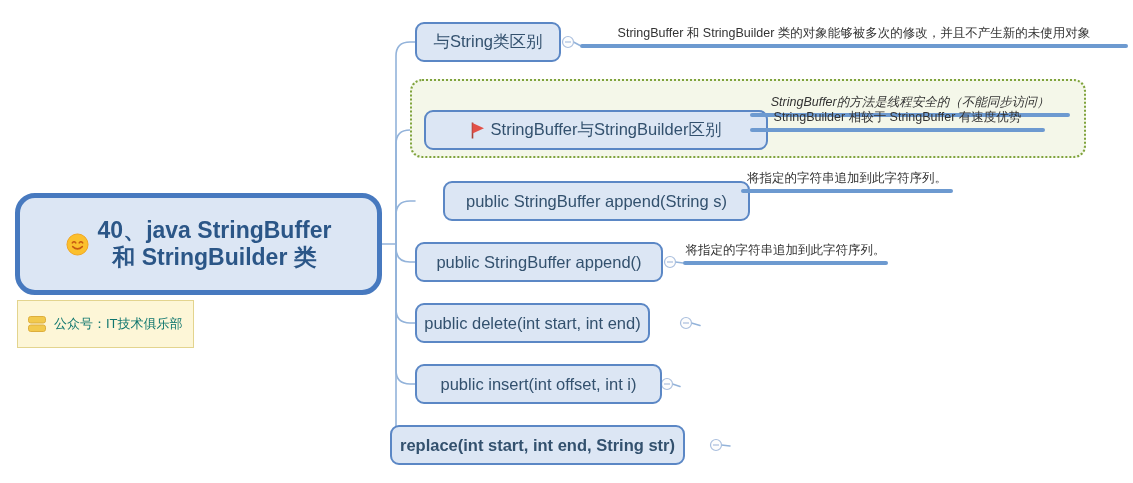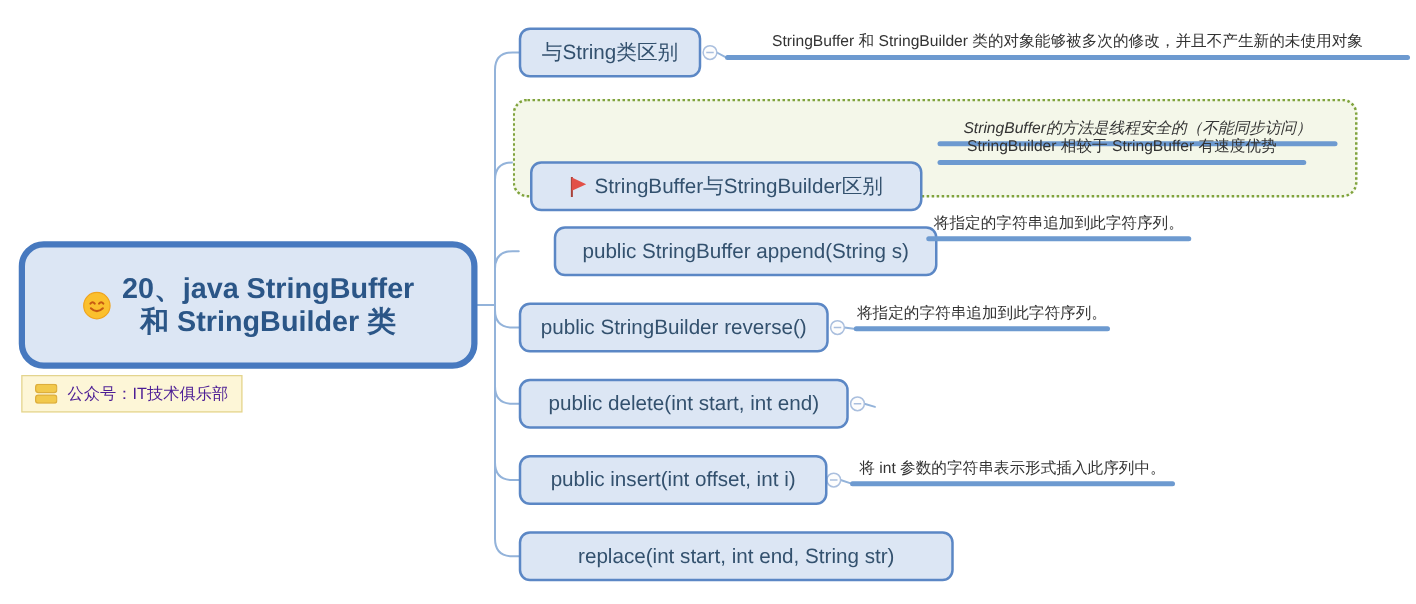--- a/index.html
+++ b/index.html
@@ -48,25 +48,25 @@
   .leaf-text{
     font-size:12.5px;color:#333;white-space:nowrap;margin-bottom:2px;line-height:18px;
   }
   .leaf-line{
     height:4px;width:100%;border-radius:2px;
     background:var(--underline,#6d9ad0);
   }
 
   
   .note-label{
-    position:absolute;left:17px;top:300px;height:30px;box-sizing:border-box;
+    position:absolute;left:17px;top:300px;height:48px;box-sizing:border-box;
     background:var(--label-bg,#fdf6d7);
     border:1px solid var(--label-border,#e3d48e);
     display:inline-flex;align-items:center;gap:8px;padding:0 10px;
-    font-size:13px;color:#4c1d95;white-space:nowrap;
+    font-size:13px;color:#0f766e;white-space:nowrap;
   }
 </style>
 </head>
 <body>
 
 <div id="canvas">
 
   <svg id="wires" viewBox="0 0 1133 483">
     <g fill="none" stroke="#93b3da" stroke-width="1.6" stroke-linecap="round">
       <path d="M382 244 H396"></path>
@@ -126,66 +126,66 @@
   <div class="main-node">
     <span style="display:inline-flex;">
       <svg width="23" height="23" viewBox="0 0 24 24">
         <circle cx="12" cy="12" r="11" fill="#fbc02d" stroke="#f0a41e" stroke-width="1"></circle>
         <path d="M6.6 10.3 Q8.4 7.9 10.2 10.3" fill="none" stroke="#c75b12" stroke-width="1.7" stroke-linecap="round"></path>
         <path d="M13.8 10.3 Q15.6 7.9 17.4 10.3" fill="none" stroke="#c75b12" stroke-width="1.7" stroke-linecap="round"></path>
         <path d="M7 14.2 Q12 19 17 14.2" fill="none" stroke="#c75b12" stroke-width="1.7" stroke-linecap="round"></path>
       </svg>
     </span>
     <span class="main-title">
-      <span>20、java StringBuffer</span>
+      <span>40、java StringBuffer</span>
       <span>和 StringBuilder 类</span>
     </span>
   </div>
 
   <div class="note-label">
     <span style="display:inline-flex;">
       <svg width="18" height="16" viewBox="0 0 18 16">
         <rect x="0.5" y="0.5" width="17" height="6.5" rx="2.2" fill="#f2c94c" stroke="#ddae3c"></rect>
         <rect x="0.5" y="9" width="17" height="6.5" rx="2.2" fill="#f2c94c" stroke="#ddae3c"></rect>
       </svg>
     </span>
     <span>公众号：IT技术俱乐部</span>
   </div>
 
   <div class="topic" style="left:415px;top:22px;width:146px;">
     <span>与String类区别</span>
   </div>
 
-  <div class="topic" style="left:424px;top:110px;width:314px;margin-top:19px;">
+  <div class="topic" style="left:424px;top:110px;width:344px;">
     <span style="display:inline-flex;">
       <svg width="14" height="17" viewBox="0 0 14 17">
         <line x1="1.5" y1="0.5" x2="1.5" y2="16.5" stroke="#a8423a" stroke-width="1.6"></line>
         <path d="M1.5 1 L13 6.3 L1.5 11.6 Z" fill="#e25048"></path>
       </svg>
     </span>
     <span>StringBuffer与StringBuilder区别</span>
   </div>
 
   <div class="topic" style="left:415px;top:181px;width:307px;margin-left:28px;">
     <span>public StringBuffer append(String s)</span>
   </div>
 
   <div class="topic" style="left:415px;top:242px;width:248px;">
-    <span>public StringBuilder reverse()</span>
-  </div>
-
-  <div class="topic" style="left:415px;top:303px;width:264px;">
+    <span>public StringBuffer append()</span>
+  </div>
+
+  <div class="topic" style="left:415px;top:303px;width:235px;">
     <span>public delete(int start, int end)</span>
   </div>
 
   <div class="topic" style="left:415px;top:364px;width:247px;">
     <span>public insert(int offset, int i)</span>
   </div>
 
-  <div class="topic" style="left:415px;top:425px;width:348px;">
+  <div class="topic" style="left:390px;top:425px;width:295px;font-weight:bold;">
     <span>replace(int start, int end, String str)</span>
   </div>
 
   <div class="leaf" style="left:580px;top:24px;width:548px;">
     <span class="leaf-text">StringBuffer 和 StringBuilder 类的对象能够被多次的修改，并且不产生新的未使用对象</span>
     <div class="leaf-line"></div>
   </div>
 
   <div class="leaf" style="left:750px;top:93px;width:320px;font-style:italic;">
     <span class="leaf-text">StringBuffer的方法是线程安全的（不能同步访问）</span>
@@ -201,19 +201,15 @@
     <span class="leaf-text">将指定的字符串追加到此字符序列。</span>
     <div class="leaf-line"></div>
   </div>
 
   <div class="leaf" style="left:683px;top:241px;width:205px;">
     <span class="leaf-text">将指定的字符串追加到此字符序列。</span>
     <div class="leaf-line"></div>
   </div>
 
 
-  <div class="leaf" style="left:680px;top:365px;width:260px;">
-    <span class="leaf-text">将 int 参数的字符串表示形式插入此序列中。</span>
-    <div class="leaf-line"></div>
-  </div>
 
 
 </div>
 
 </body></html>

